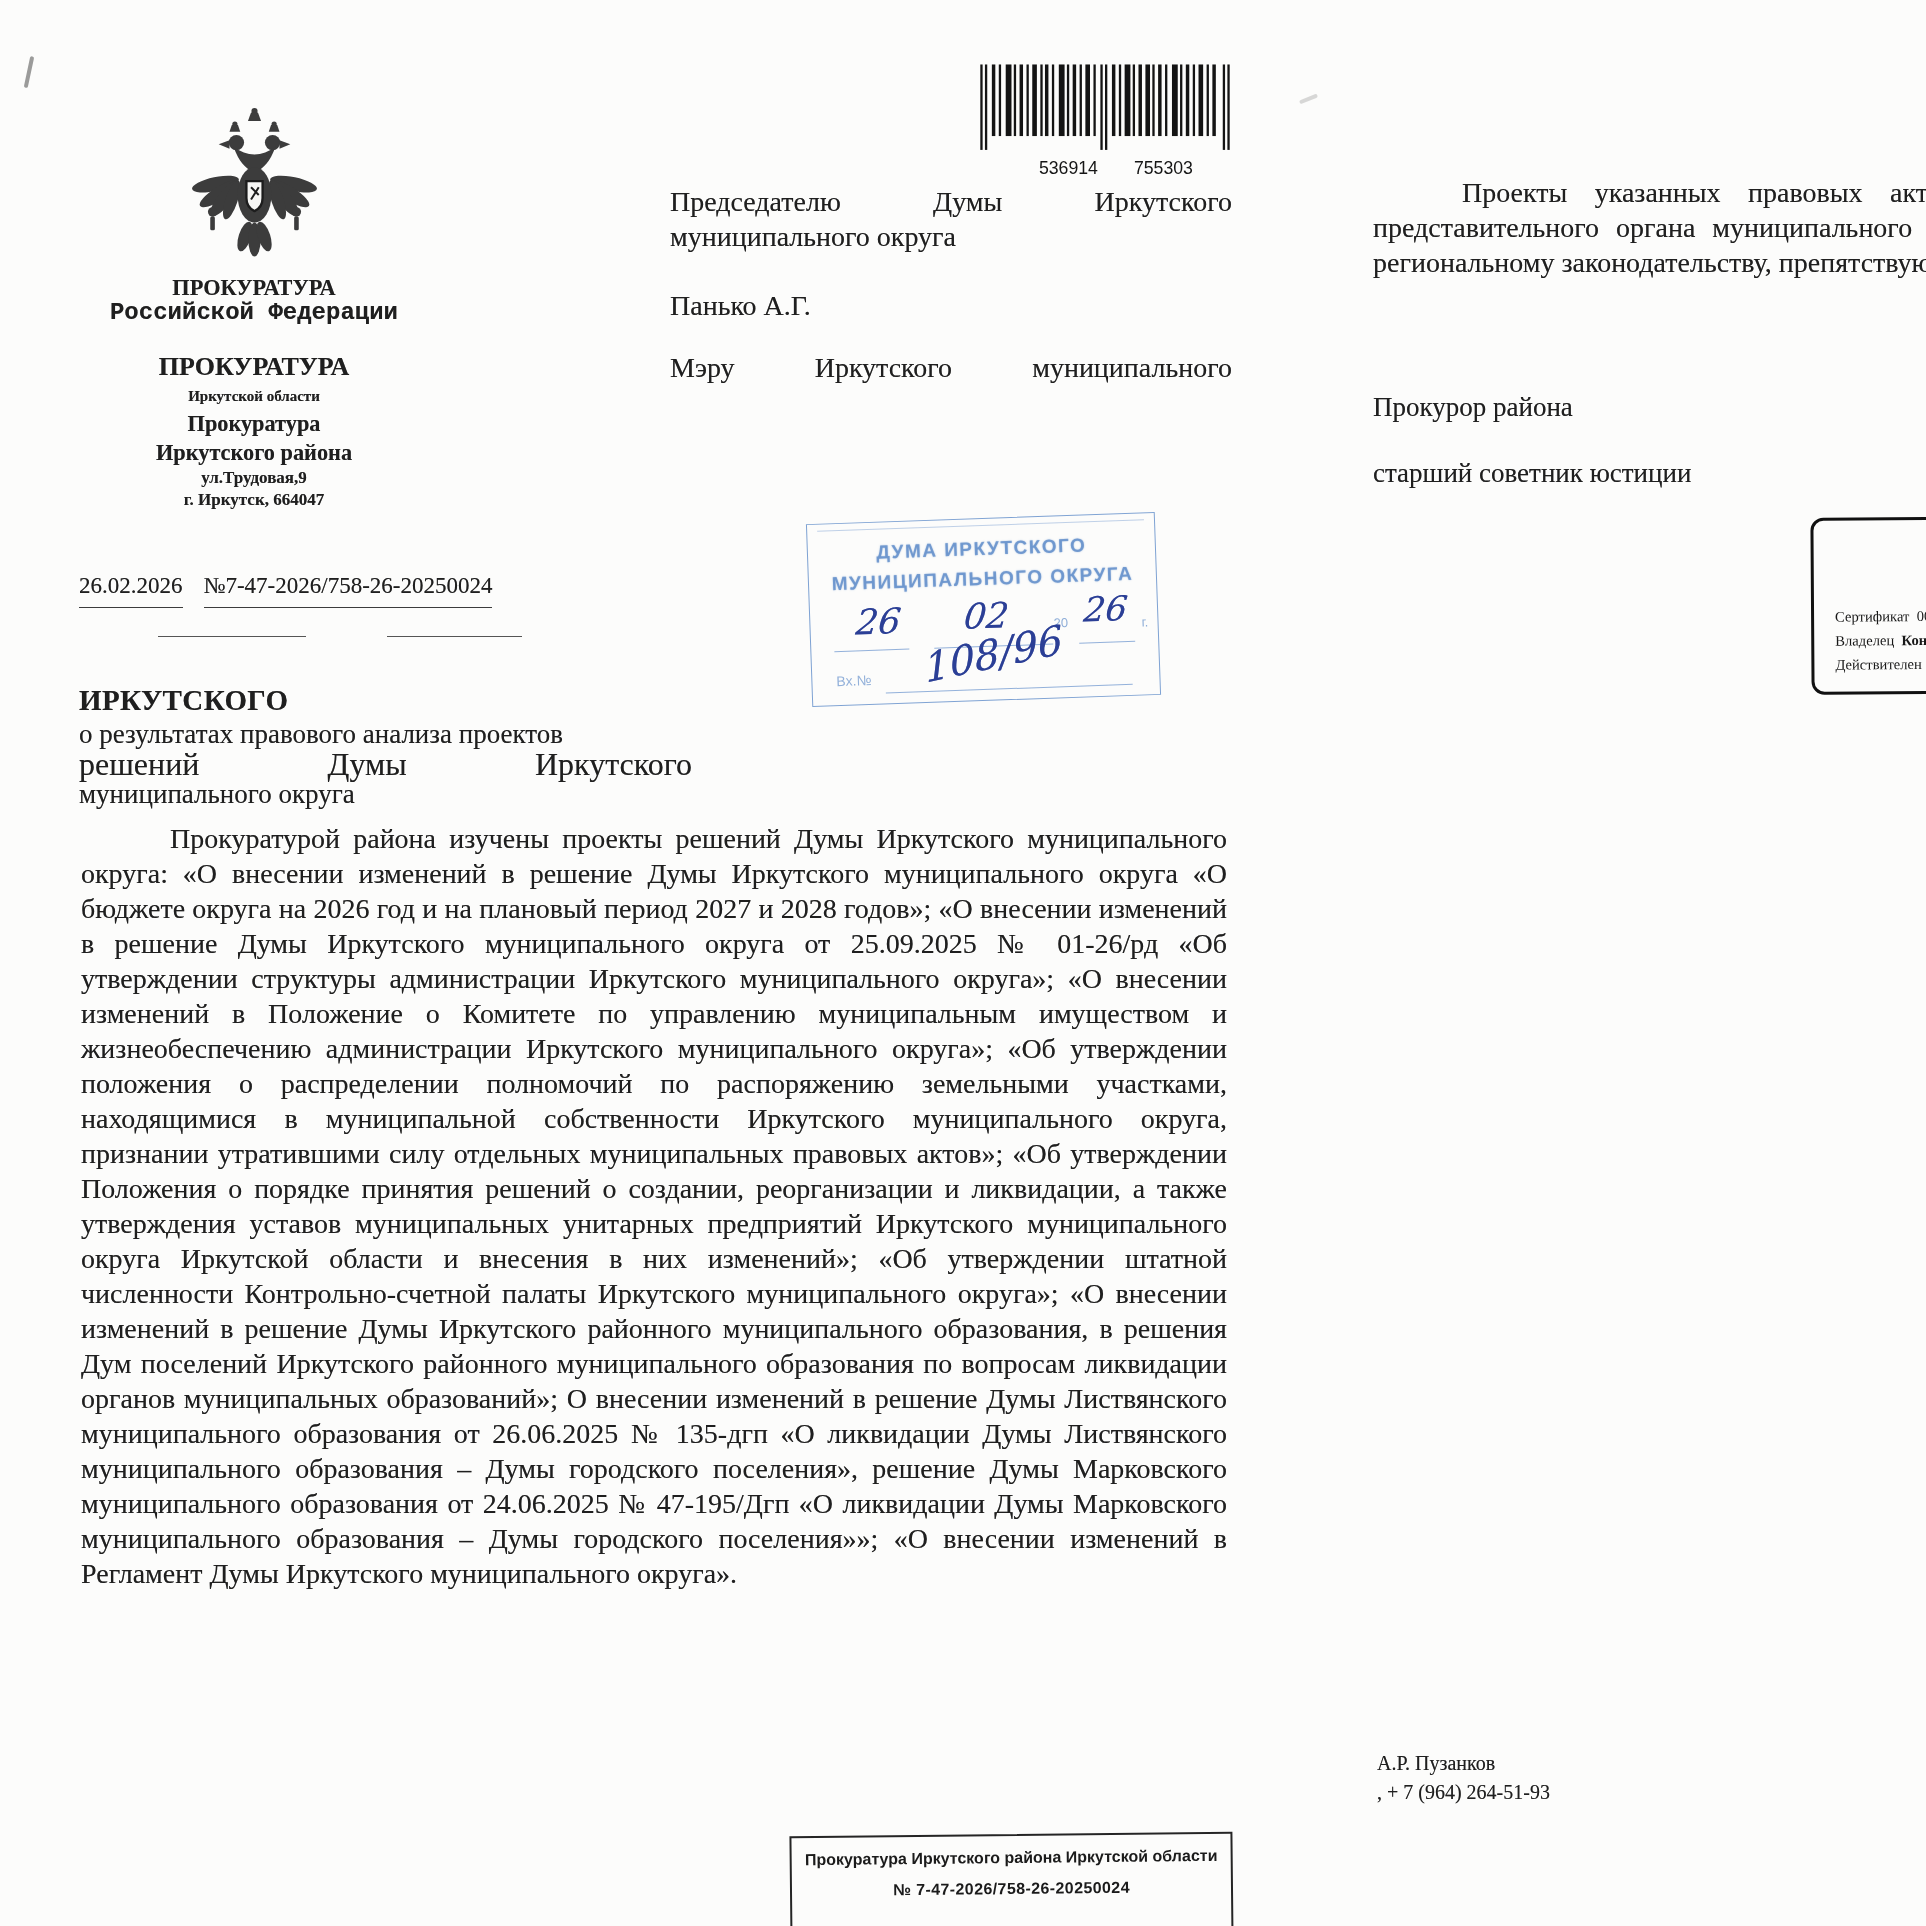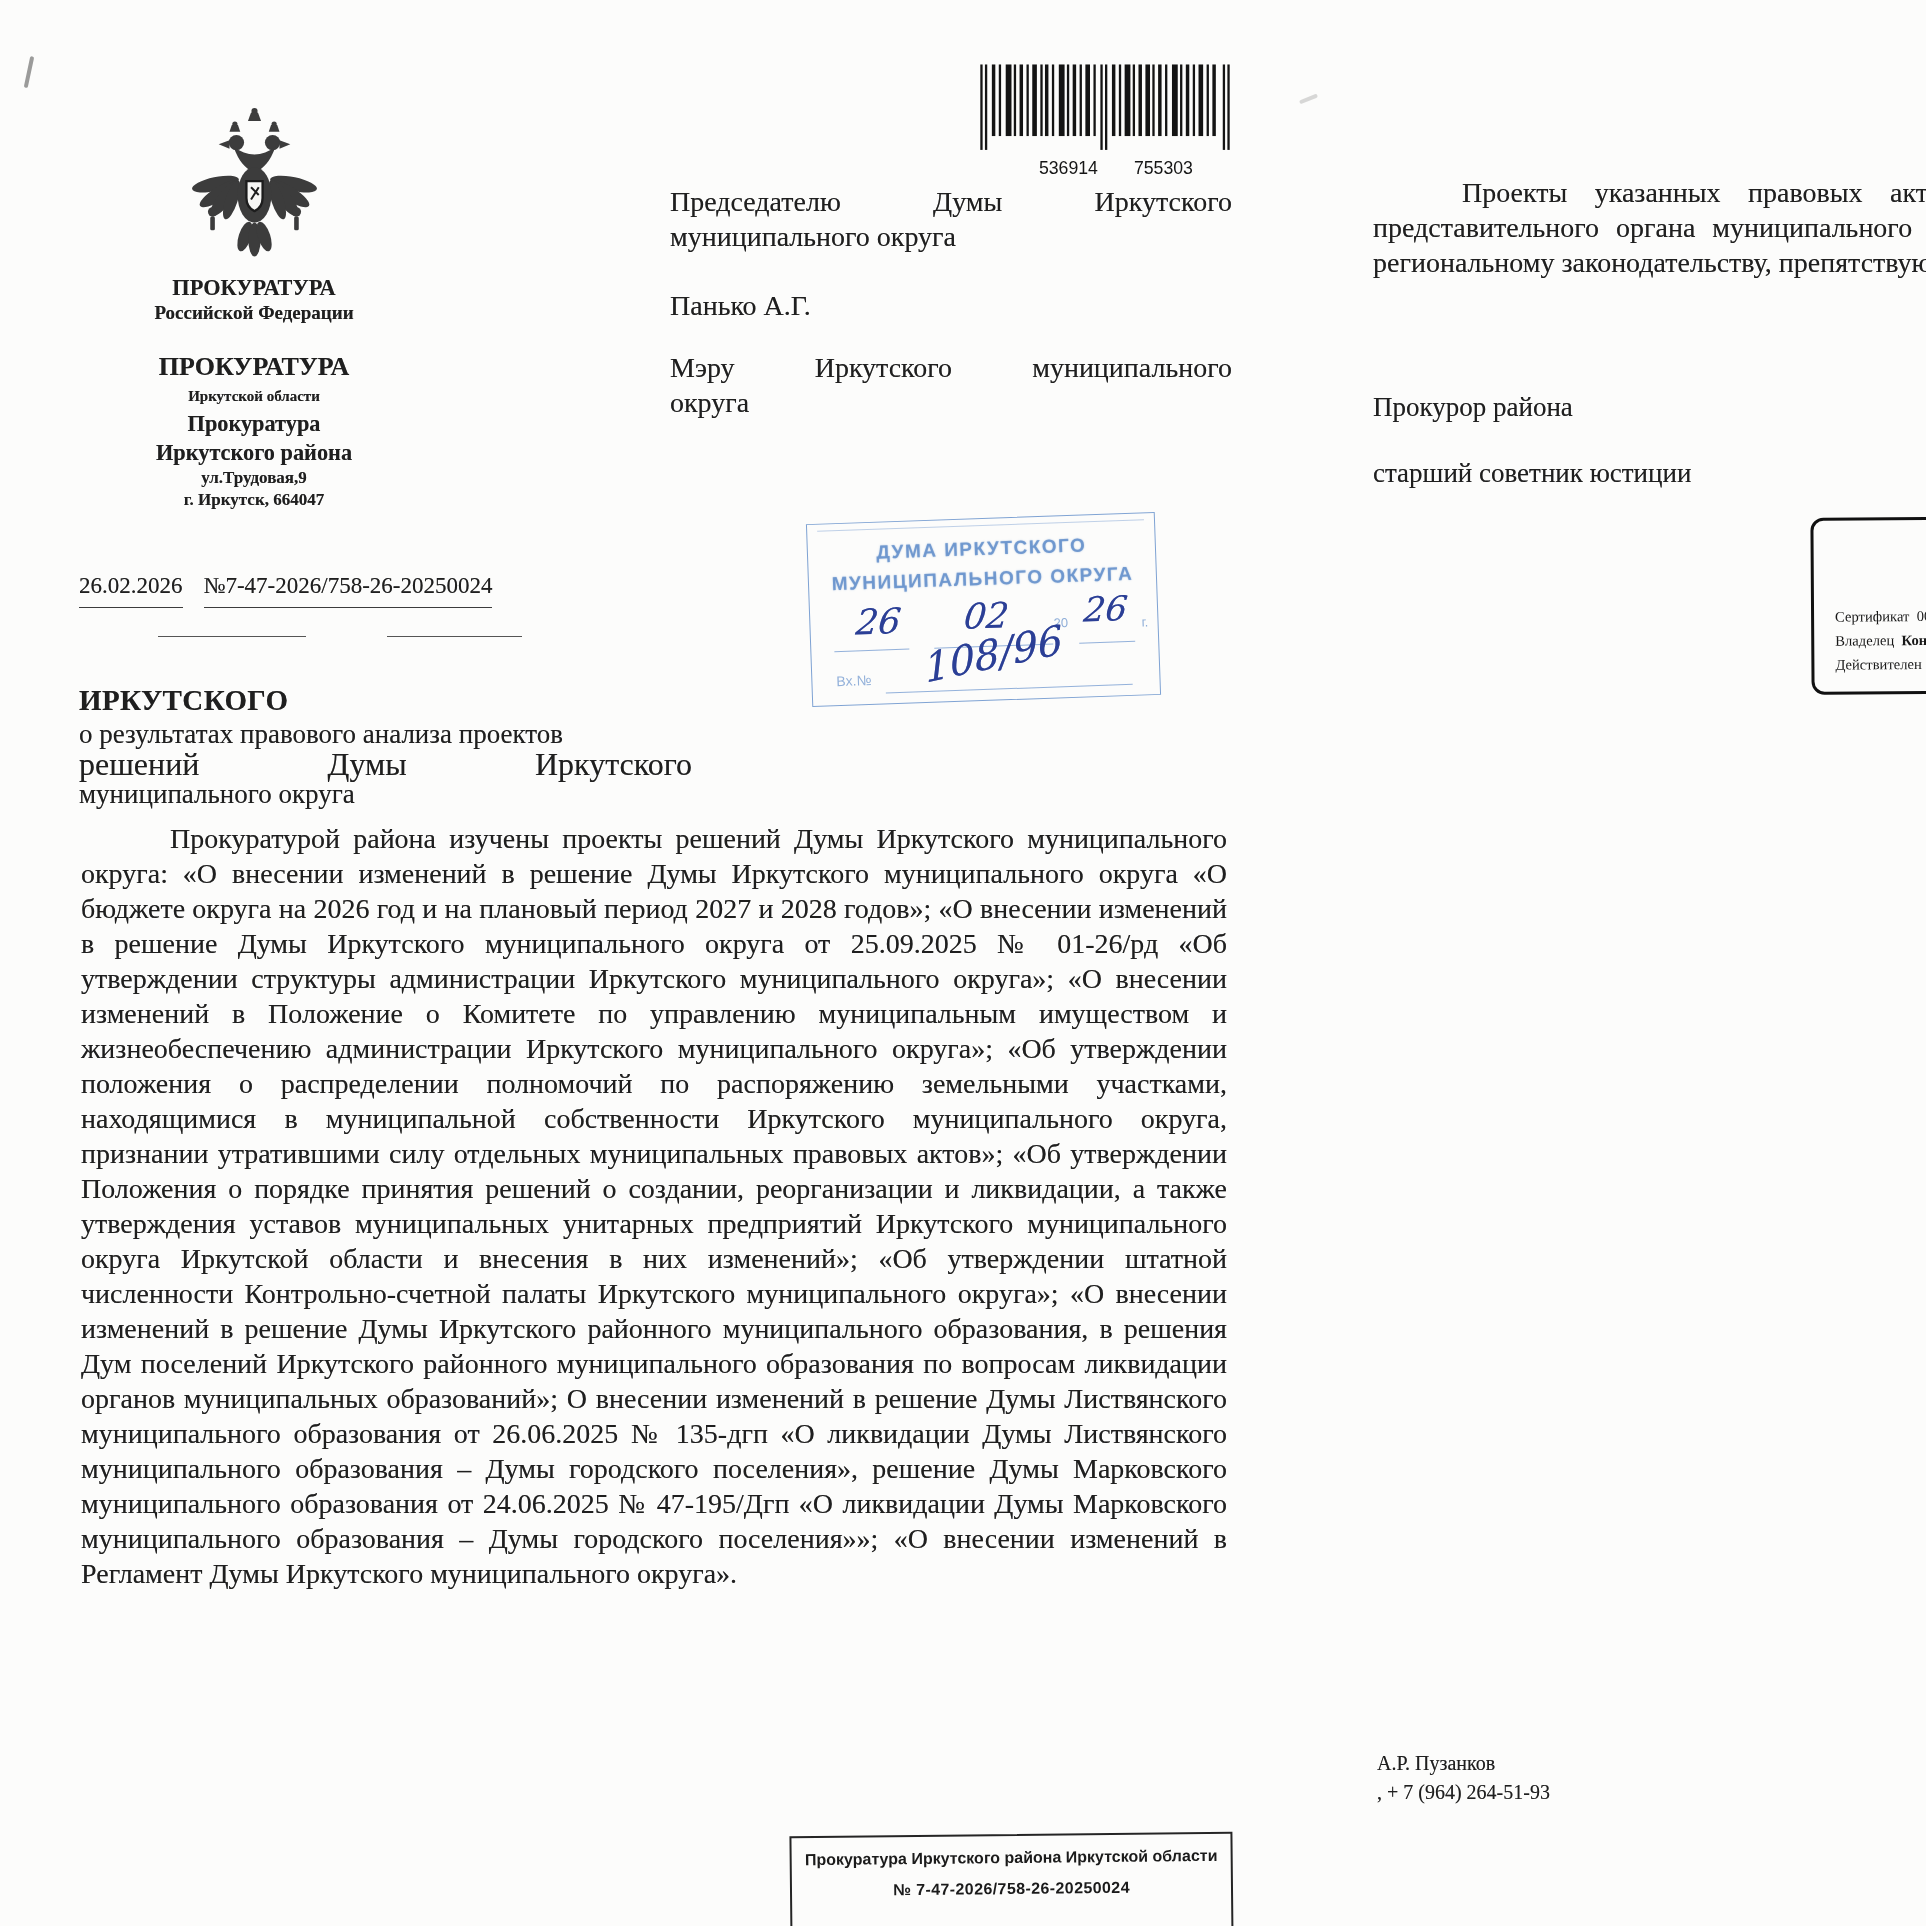--- a/index.html
+++ b/index.html
@@ -12,21 +12,21 @@
     color:#1f1f1f;
     overflow:hidden;
   }
   .abs{position:absolute;}
   .soft{text-shadow:0 0 0.5px rgba(25,25,25,.5);}
 
   
   .letterhead{left:65px;top:104px;width:378px;text-align:center;}
   .emblem{display:block;margin:0 auto;}
   .lh1{font-size:22.3px;font-weight:bold;margin-top:11.6px;line-height:27px;}
-  .lh2{font-size:19px;font-weight:bold;line-height:24px;}
+  .lh2{font-size:24px;font-weight:bold;line-height:24px;font-family:Liberation Mono, monospace;}
   .lh3{font-size:26px;font-weight:bold;margin-top:26px;line-height:31px;}
   .lh4{font-size:15px;font-weight:bold;line-height:28.5px;}
   .lh5{font-size:22.3px;font-weight:bold;line-height:28.5px;}
   .lh6{font-size:22.3px;font-weight:bold;line-height:28.5px;}
   .lha{font-size:17px;font-weight:bold;line-height:21.6px;}
 
   
   .barcode-wrap{left:978px;top:64px;width:262px;}
   .barcode-digits{display:flex;width:247px;margin:1.5px 0 0 3.9px;
     font-family:"Liberation Sans","DejaVu Sans",sans-serif;
@@ -241,21 +241,20 @@
         </div>
       <div>муниципального округа</div>
       <div class="addr-gap-s"></div>
       <div>Панько А.Г.</div>
       <div class="addr-gap-m"></div>
       <div class="words">
           <span>Мэру</span>
           <span>Иркутского</span>
           <span>муниципального</span>
         </div>
-      <div>округа</div>
       <div class="addr-gap-m"></div>
     </div>
 
     <div class="abs refline soft">
       <span class="seg">26.02.2026</span><span class="gap"></span><span class="seg">№7-47-2026/758-26-20250024</span>
     </div>
     <div class="abs shortline" style="left:158px;top:636px;width:148px;"></div>
     <div class="abs shortline" style="left:387px;top:636px;width:135px;"></div>
 
     <div class="abs in-stamp">

